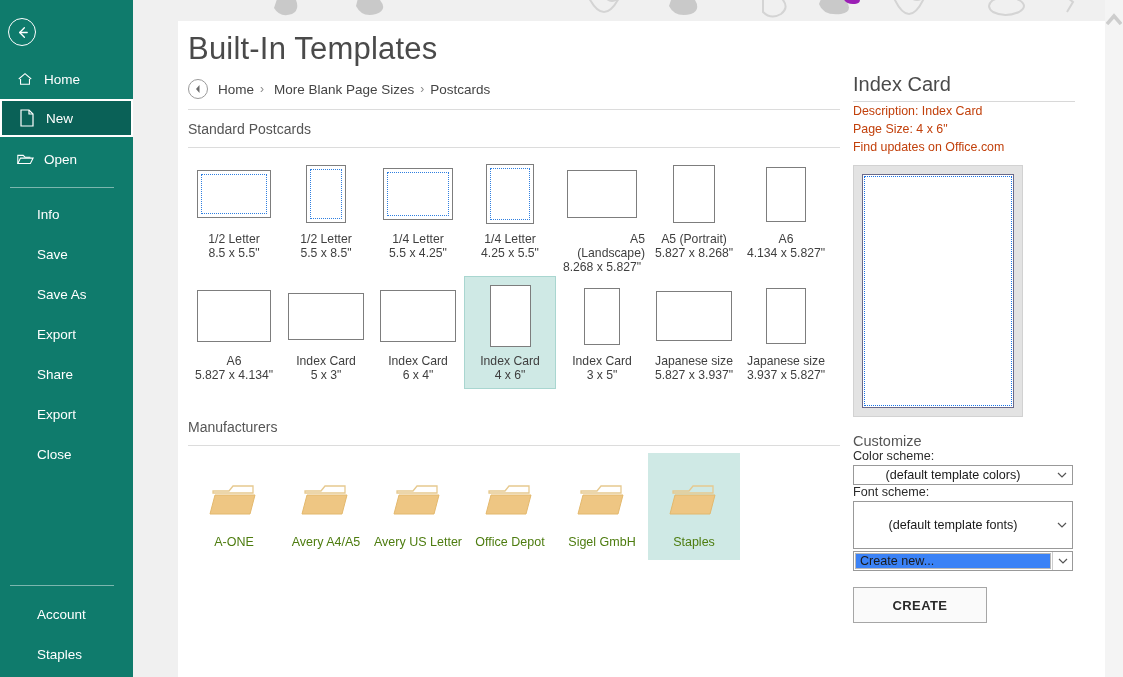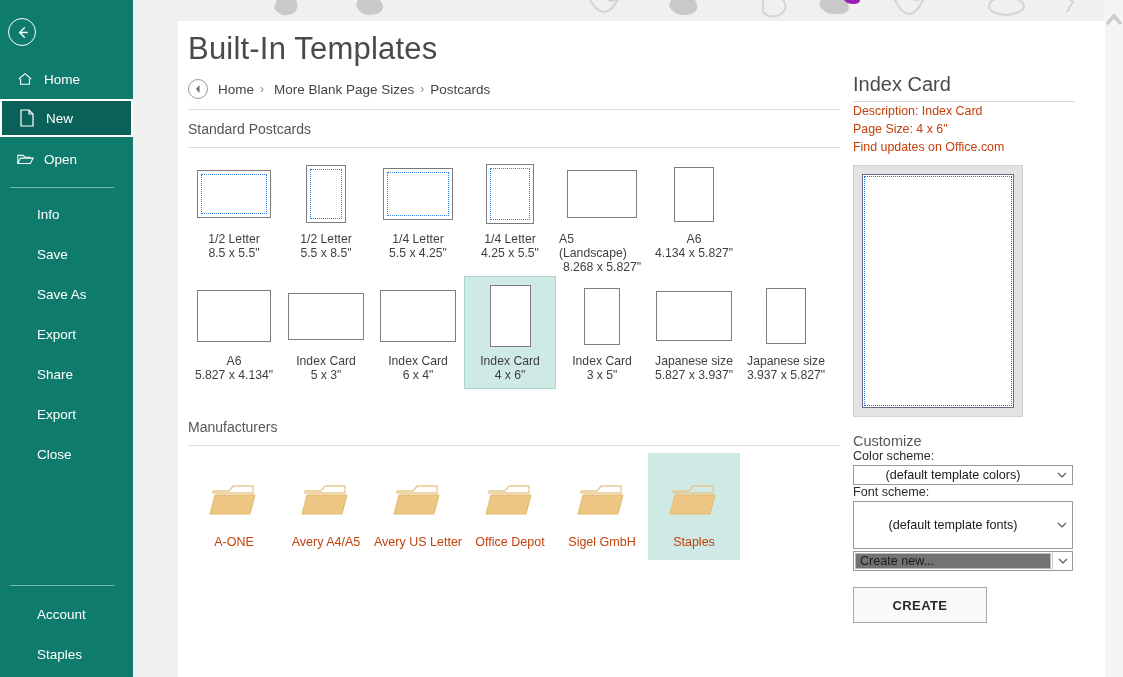--- a/index.html
+++ b/index.html
@@ -113,36 +113,36 @@
   .thumb {
     border: 1px solid #7d7d7d; background: #ffffff;
     position: relative;
   }
   .thumb.guides::after {
     content: ""; position: absolute; left: 3px; top: 3px;
     right: 3px; bottom: 3px; border: 1.3px dotted #2f7fe0;
   }
   .tpl-label {
     margin-top: 7px; font-size: 12.2px; color: #3f3f3f;
-    text-align: left; line-height: 14px;
+    text-align: right; line-height: 14px;
   }
   .tpl-dims {
     font-size: 12.2px; color: #3f3f3f; text-align: center; line-height: 14px;
   }
 
   
   .mfg-grid { position: absolute; left: 10px; display: flex; }
   .mfg-cell {
     width: 92px; padding: 28px 2px 10px 2px;
     display: flex; flex-direction: column; align-items: center;
     cursor: pointer;
   }
   .mfg-cell.selected { background: #cfe9e5; }
   .mfg-label {
-    margin-top: 10px; font-size: 12.5px; color: #c2410c;
+    margin-top: 10px; font-size: 12.5px; color: #4d7c0f;
     text-align: left; line-height: 15px;
   }
 
   
   .info-panel {
     position: absolute; left: 675px; top: 52px; width: 240px;
   }
   .info-title {
     font-size: 20px; font-weight: 300; color: #4a4a4a;
     padding-bottom: 5px;
@@ -178,21 +178,21 @@
     border: 1px solid #999999; background: #ffffff;
     display: flex; align-items: center; position: relative;
     cursor: pointer;
   }
   .combo.tall { height: 48px; }
   .combo-text {
     flex: 1; text-align: center; font-size: 12.6px; color: #1a1a1a;
   }
   .combo.filled .combo-inner {
     flex: 1; height: 16px; margin: 0 1px;
-    background: #737373; border: 1px solid #b9b9b9;
+    background: #3b82f6; border: 1px solid #b9b9b9;
     display: flex; align-items: center; padding-left: 4px;
   }
   .combo.filled .combo-inner span { font-size: 12.6px; color: #1a1a1a; }
   .combo-arrow {
     width: 20px; display: flex; align-items: center; justify-content: center;
   }
   .combo.filled .combo-arrow {
     border-left: 1px solid #cccccc; height: 100%;
   }
 
@@ -367,20 +367,27 @@
         </div>
         <div class="tpl-cell">
           <div class="thumb-wrap">
             <div class="thumb" style="width: 70px; height: 48px;"></div>
           </div>
           <div class="tpl-label">A5 (Landscape)</div>
           <div class="tpl-dims">8.268 x 5.827"</div>
         </div>
         <div class="tpl-cell">
           <div class="thumb-wrap">
+            <div class="thumb" style="width: 42px; height: 58px;"></div>
+          </div>
+          <div class="tpl-label">A5 (Portrait)</div>
+          <div class="tpl-dims">5.827 x 8.268"</div>
+        </div>
+        <div class="tpl-cell">
+          <div class="thumb-wrap">
             <div class="thumb" style="width: 40px; height: 55px;"></div>
           </div>
           <div class="tpl-label">A6</div>
           <div class="tpl-dims">4.134 x 5.827"</div>
         </div>
       </div>
 
     <div class="tpl-grid" id="tpl-row-2" style="top:255px">
         <div class="tpl-cell">
           <div class="thumb-wrap">

